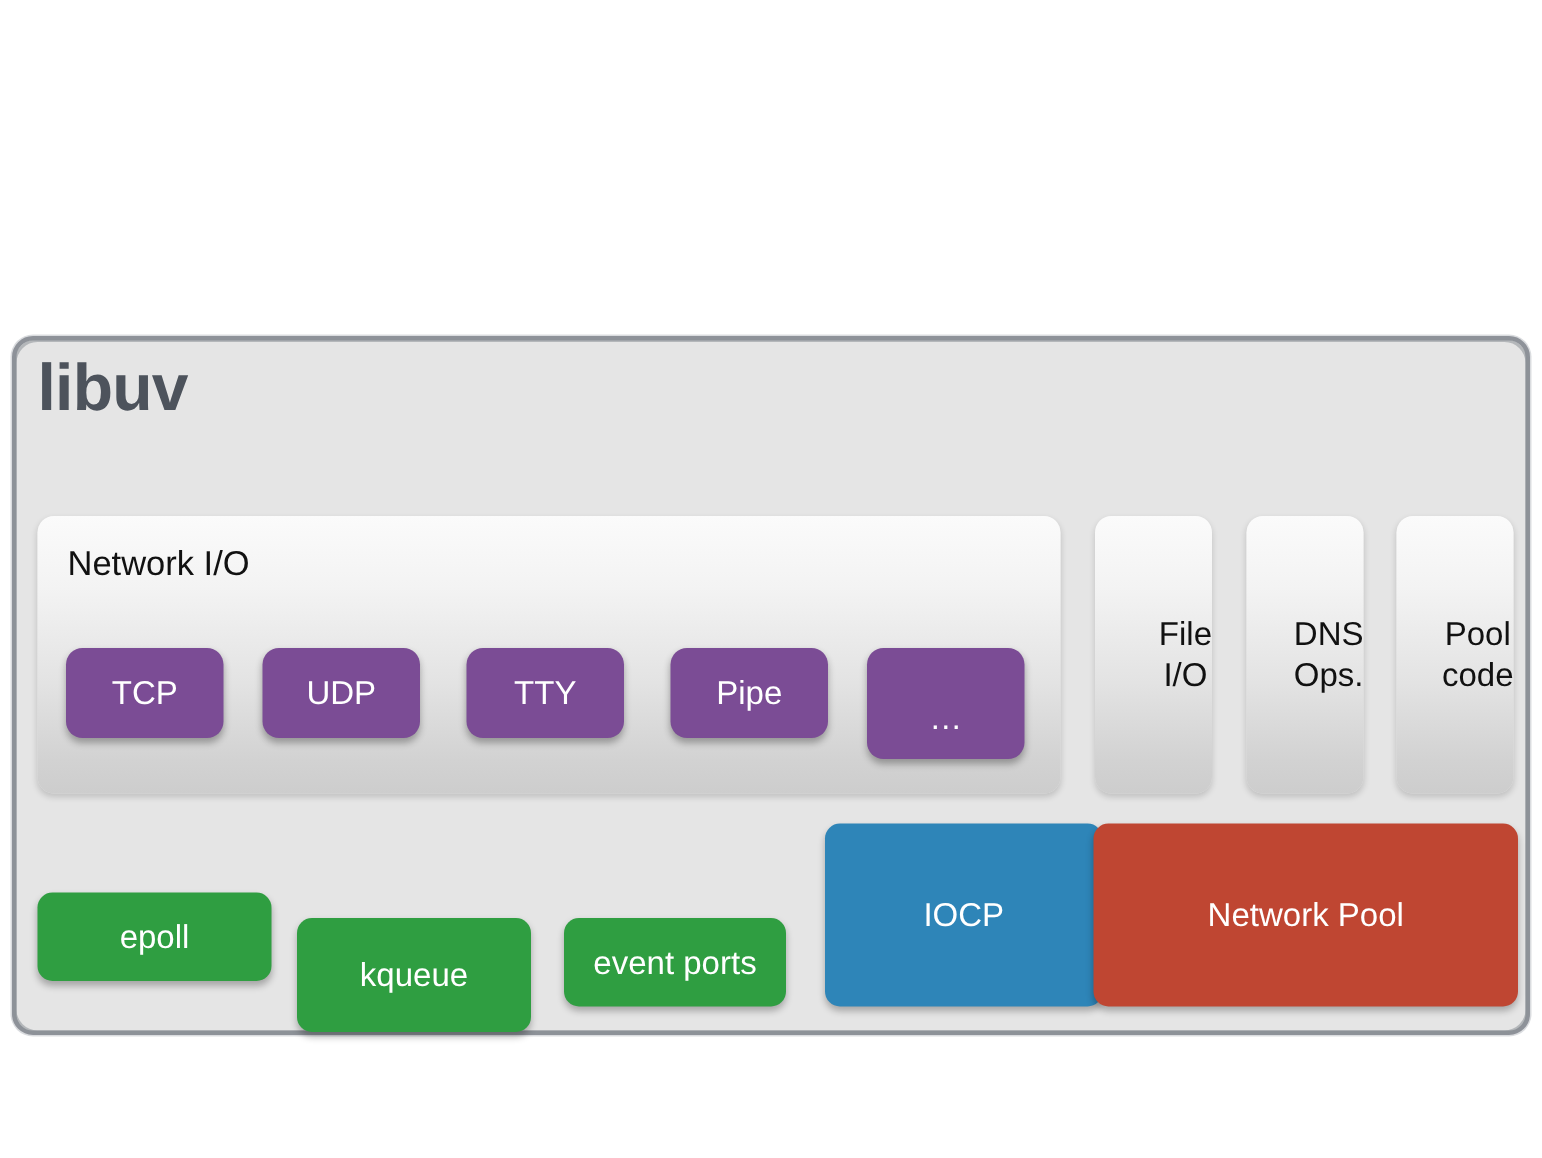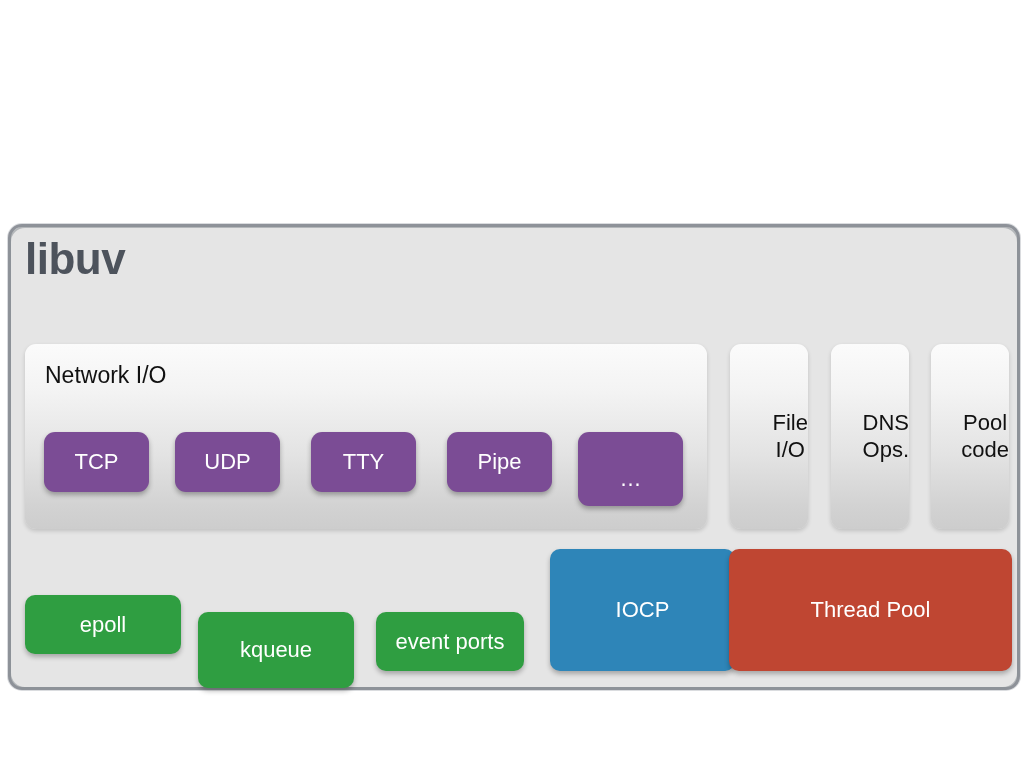--- a/index.html
+++ b/index.html
@@ -213,16 +213,16 @@
 
   <div id="block-eventports" class="block green">
     <span>event ports</span>
   </div>
 
   <div id="block-iocp" class="block blue">
     <span>IOCP</span>
   </div>
 
   <div id="block-threadpool" class="block red">
-    <span>Thread Pool</span>
+    <span>Network Pool</span>
   </div>
 
 </div>
 
 </body></html>

